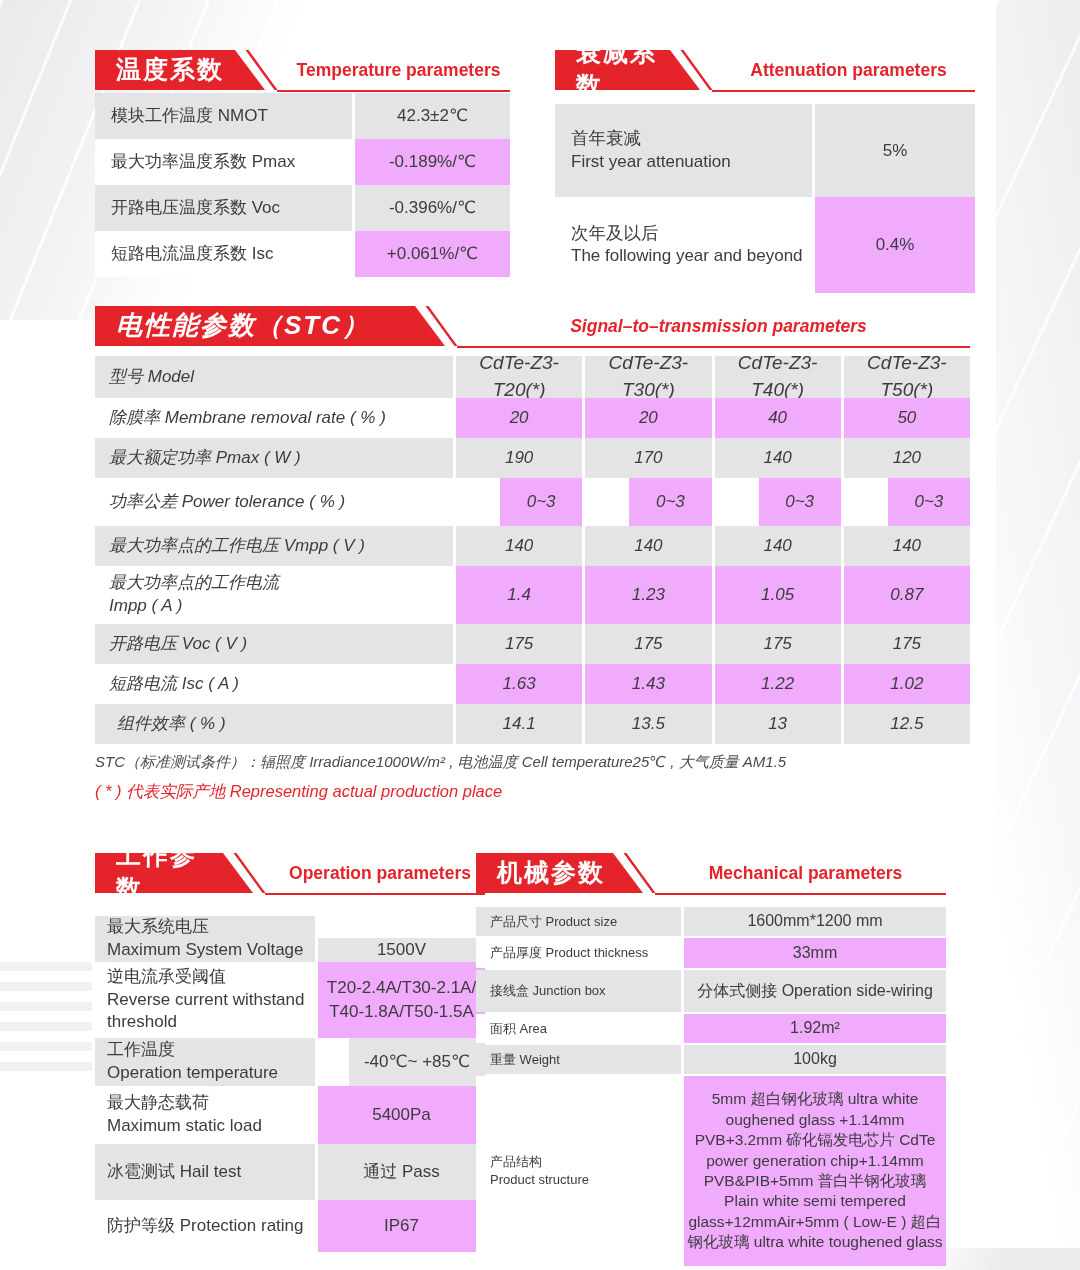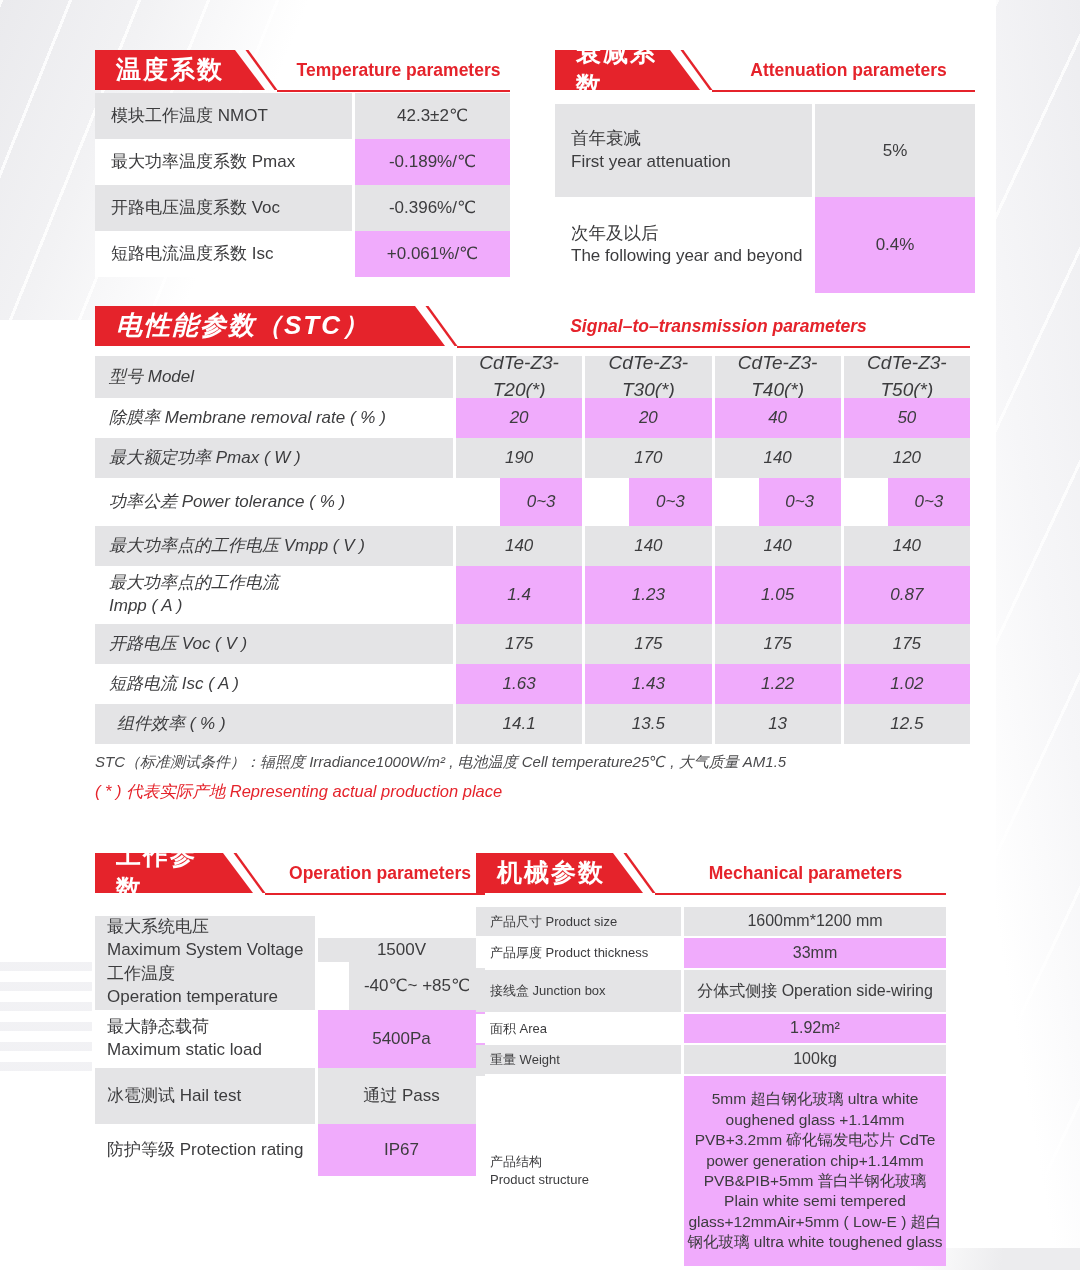--- a/index.html
+++ b/index.html
@@ -218,20 +218,27 @@
     <div class="banner-slash"></div>
     <div class="banner-underline"></div>
     <div class="banner-en">Operation parameters</div>
   </div>
   <div class="rows" style="margin-top:13px; --lw:220px;">
     <div class="trow gray" style="height:54px;align-items:flex-end;">
       <div class="lab">最大系统电压
 Maximum System Voltage</div>
       <div class="val">1500V</div>
     </div>
+    <div class="trow" style="height:76px;">
+      <div class="lab">逆电流承受阈值
+Reverse current withstand
+threshold</div>
+      <div class="val">T20-2.4A/T30-2.1A/
+T40-1.8A/T50-1.5A</div>
+    </div>
     <div class="trow gray" style="height:48px;gap:34px;">
       <div class="lab">工作温度
 Operation temperature</div>
       <div class="val">-40℃~ +85℃</div>
     </div>
     <div class="trow" style="height:58px;">
       <div class="lab">最大静态载荷
 Maximum static load</div>
       <div class="val">5400Pa</div>
     </div>

